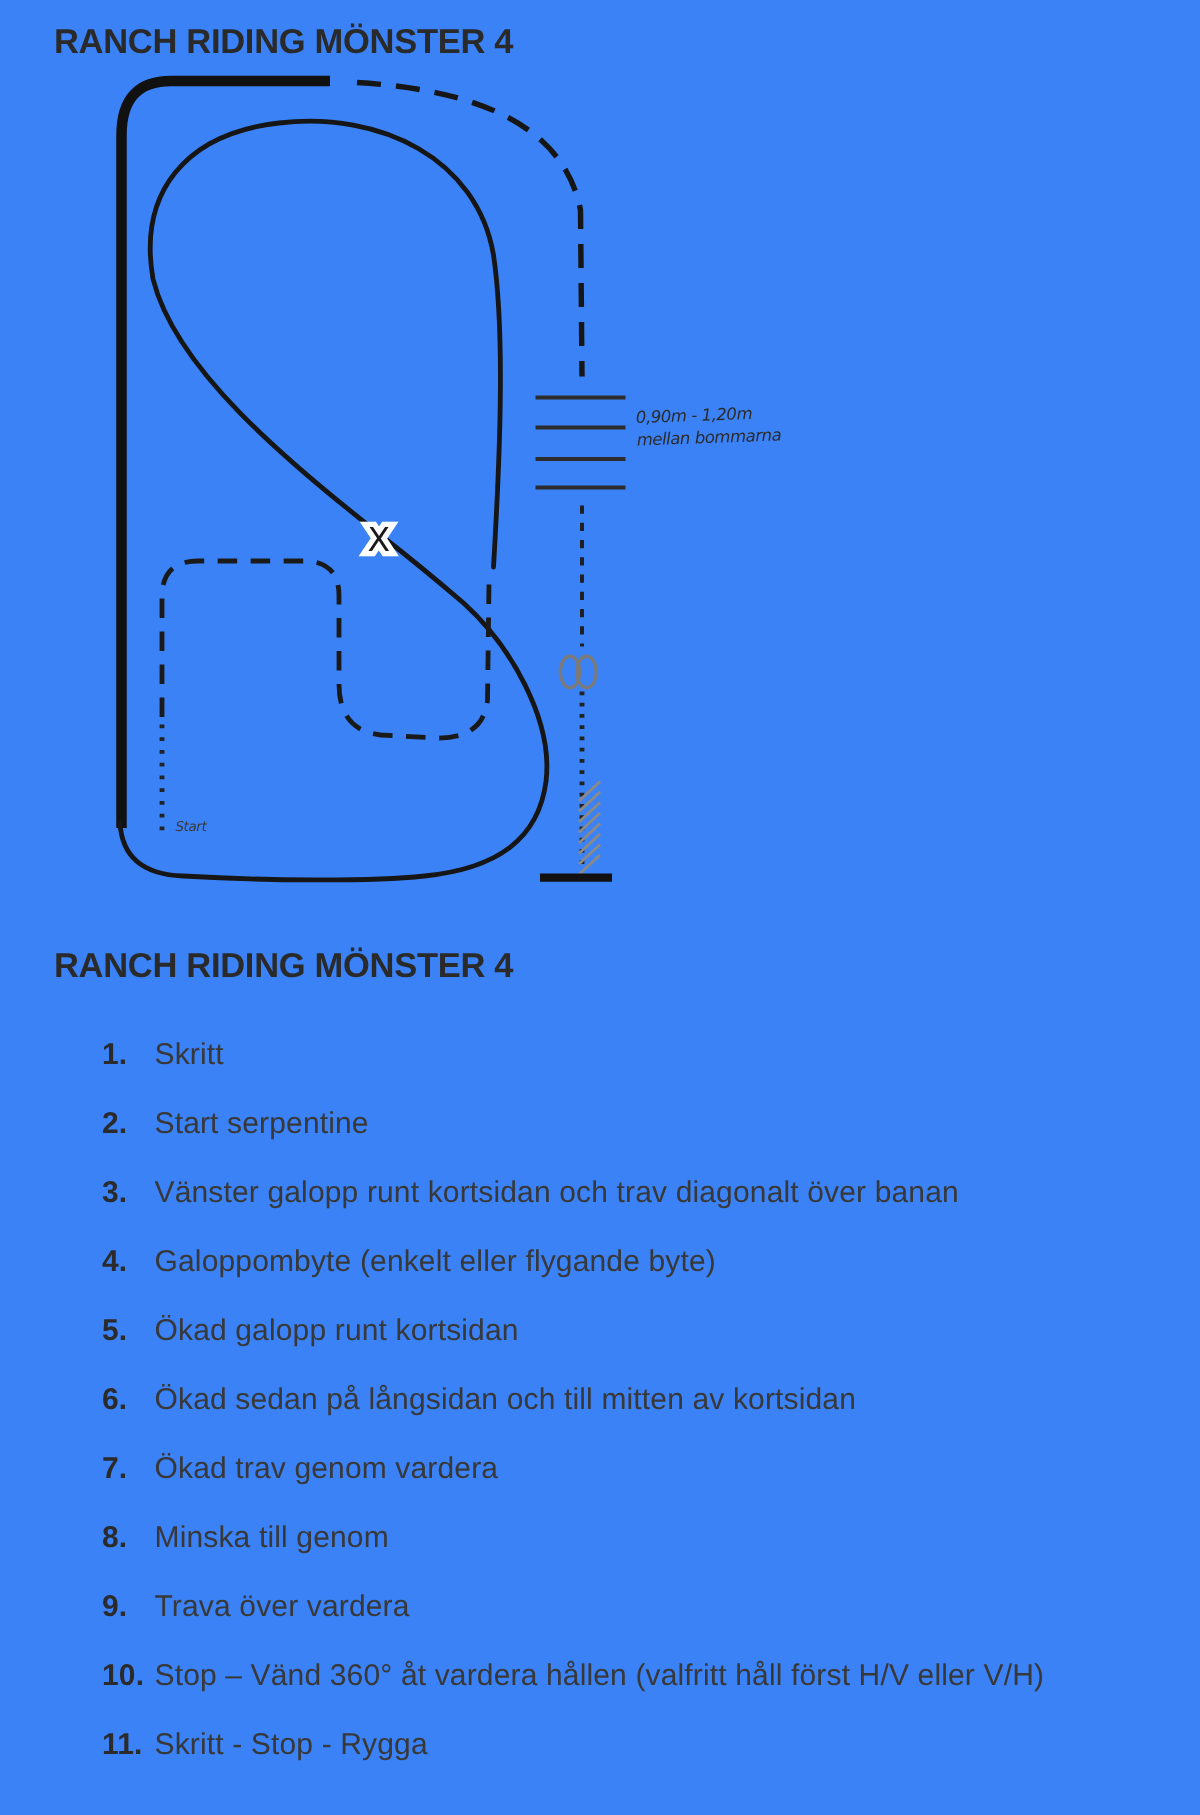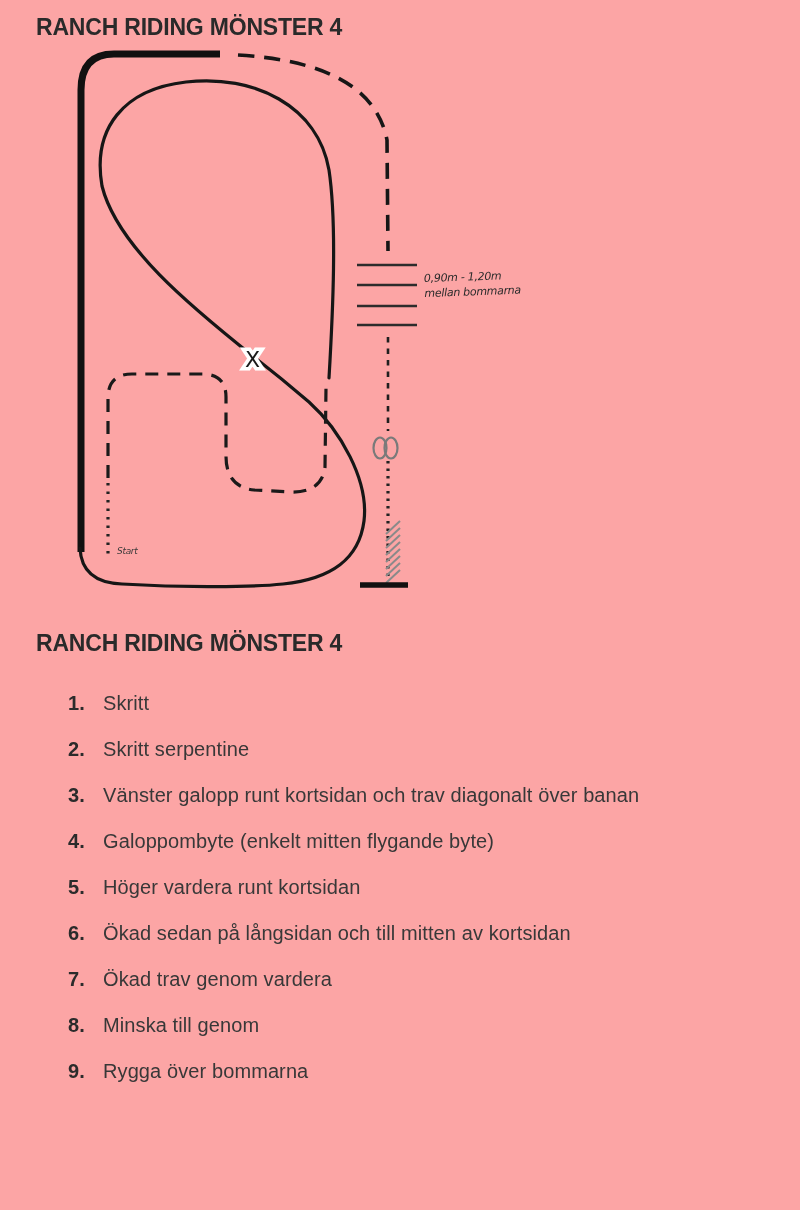--- a/index.html
+++ b/index.html
@@ -1,17 +1,17 @@
 <!DOCTYPE html>
 <html><head>
 <meta charset="utf-8">
 <style>
   html,body{margin:0;padding:0;background:#ffffff;}
   .page{
-    position:relative;width:800px;height:1210px;background:#fca5a5;
+    position:relative;width:800px;height:1210px;background:#3b82f6;
     font-family:"Liberation Sans",sans-serif;color:#1c1c1c;overflow:hidden;
   }
   .title{
     position:absolute;left:36px;top:14px;margin:0;
     font-size:23px;font-weight:bold;letter-spacing:-0.2px;color:#2a2a2a;
   }
   .diagram-svg{position:absolute;left:0;top:0;}
   .instructions-heading{
     position:absolute;left:36px;top:630px;margin:0;
     font-size:23px;font-weight:bold;letter-spacing:-0.2px;color:#2a2a2a;
@@ -106,45 +106,53 @@
   <h2 class="instructions-heading">RANCH RIDING MÖNSTER 4</h2>
 
   <ol class="instructions">
 
   <li class="instr-row" style="">
       <span class="instr-num">1.</span>
       <span class="instr-text">Skritt</span>
     </li>
       <li class="instr-row" style="">
       <span class="instr-num">2.</span>
-      <span class="instr-text">Skritt serpentine</span>
+      <span class="instr-text">Start serpentine</span>
     </li>
       <li class="instr-row" style="">
       <span class="instr-num">3.</span>
       <span class="instr-text">Vänster galopp runt kortsidan och trav diagonalt över banan</span>
     </li>
       <li class="instr-row" style="">
       <span class="instr-num">4.</span>
-      <span class="instr-text">Galoppombyte (enkelt mitten flygande byte)</span>
+      <span class="instr-text">Galoppombyte (enkelt eller flygande byte)</span>
     </li>
       <li class="instr-row" style="">
       <span class="instr-num">5.</span>
-      <span class="instr-text">Höger vardera runt kortsidan</span>
+      <span class="instr-text">Ökad galopp runt kortsidan</span>
     </li>
       <li class="instr-row" style="">
       <span class="instr-num">6.</span>
       <span class="instr-text">Ökad sedan på långsidan och till mitten av kortsidan</span>
     </li>
       <li class="instr-row" style="">
       <span class="instr-num">7.</span>
       <span class="instr-text">Ökad trav genom vardera</span>
     </li>
       <li class="instr-row" style="">
       <span class="instr-num">8.</span>
       <span class="instr-text">Minska till genom</span>
     </li>
       <li class="instr-row" style="">
       <span class="instr-num">9.</span>
-      <span class="instr-text">Rygga över bommarna</span>
+      <span class="instr-text">Trava över vardera</span>
+    </li>
+      <li class="instr-row" style="">
+      <span class="instr-num">10.</span>
+      <span class="instr-text">Stop – Vänd 360° åt vardera hållen (valfritt håll först H/V eller V/H)</span>
+    </li>
+      <li class="instr-row" style="">
+      <span class="instr-num">11.</span>
+      <span class="instr-text">Skritt - Stop - Rygga</span>
     </li>
     </ol>
 
 </div>
 
 </body></html>

